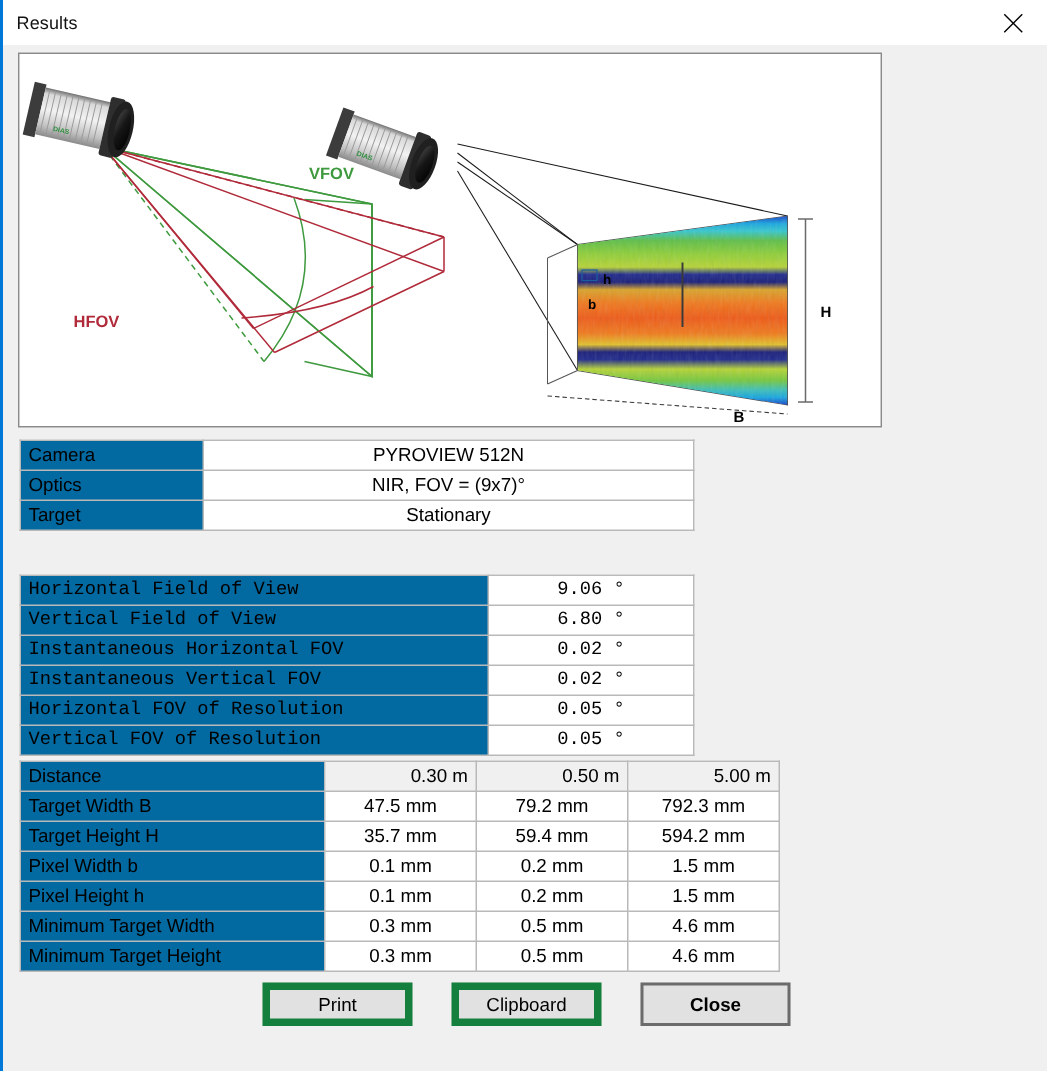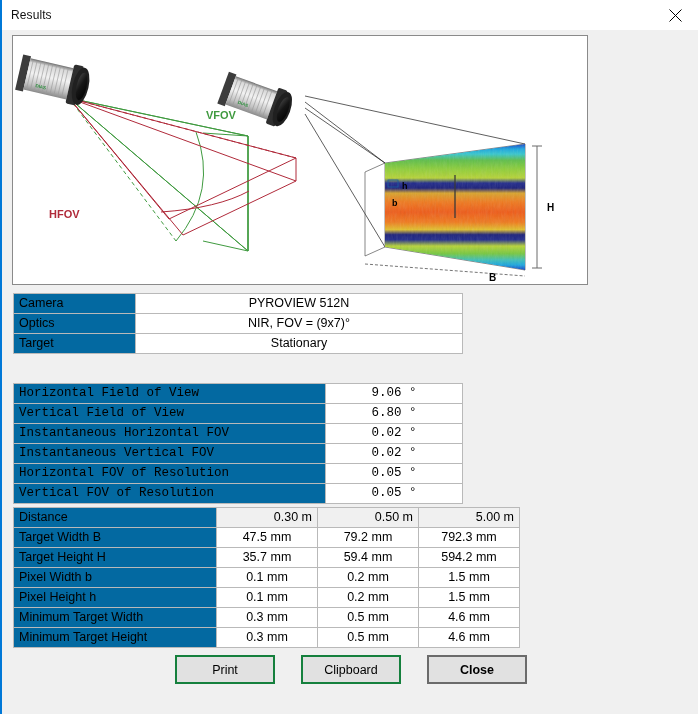--- a/index.html
+++ b/index.html
@@ -81,21 +81,21 @@
   #t-dist col.cx { width: 101px; }
 
   
   .btnrow {
     position: absolute; left: 0; top: 655px; width: 698px;
     display: flex; justify-content: center; gap: 26px;
   }
   .btn {
     width: 100px; height: 29px;
     background: #e1e1e1;
-    border: 2px solid #15803d;
+    border: 5px solid #15803d;
     font-family: "Liberation Sans", sans-serif;
     font-size: 12.5px;
     color: #000;
     cursor: default;
     padding: 0;
   }
   .btn.focused { border: 2px solid #6b6b6b; font-weight: bold; }
 </style>
 </head>
 <body>

